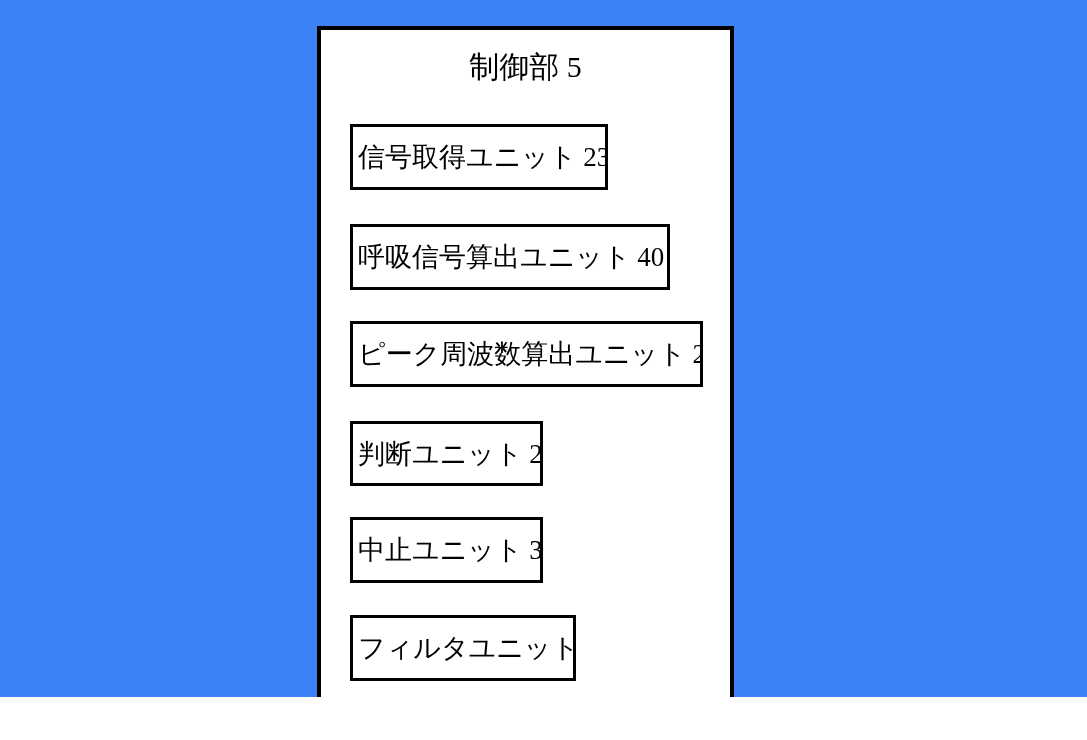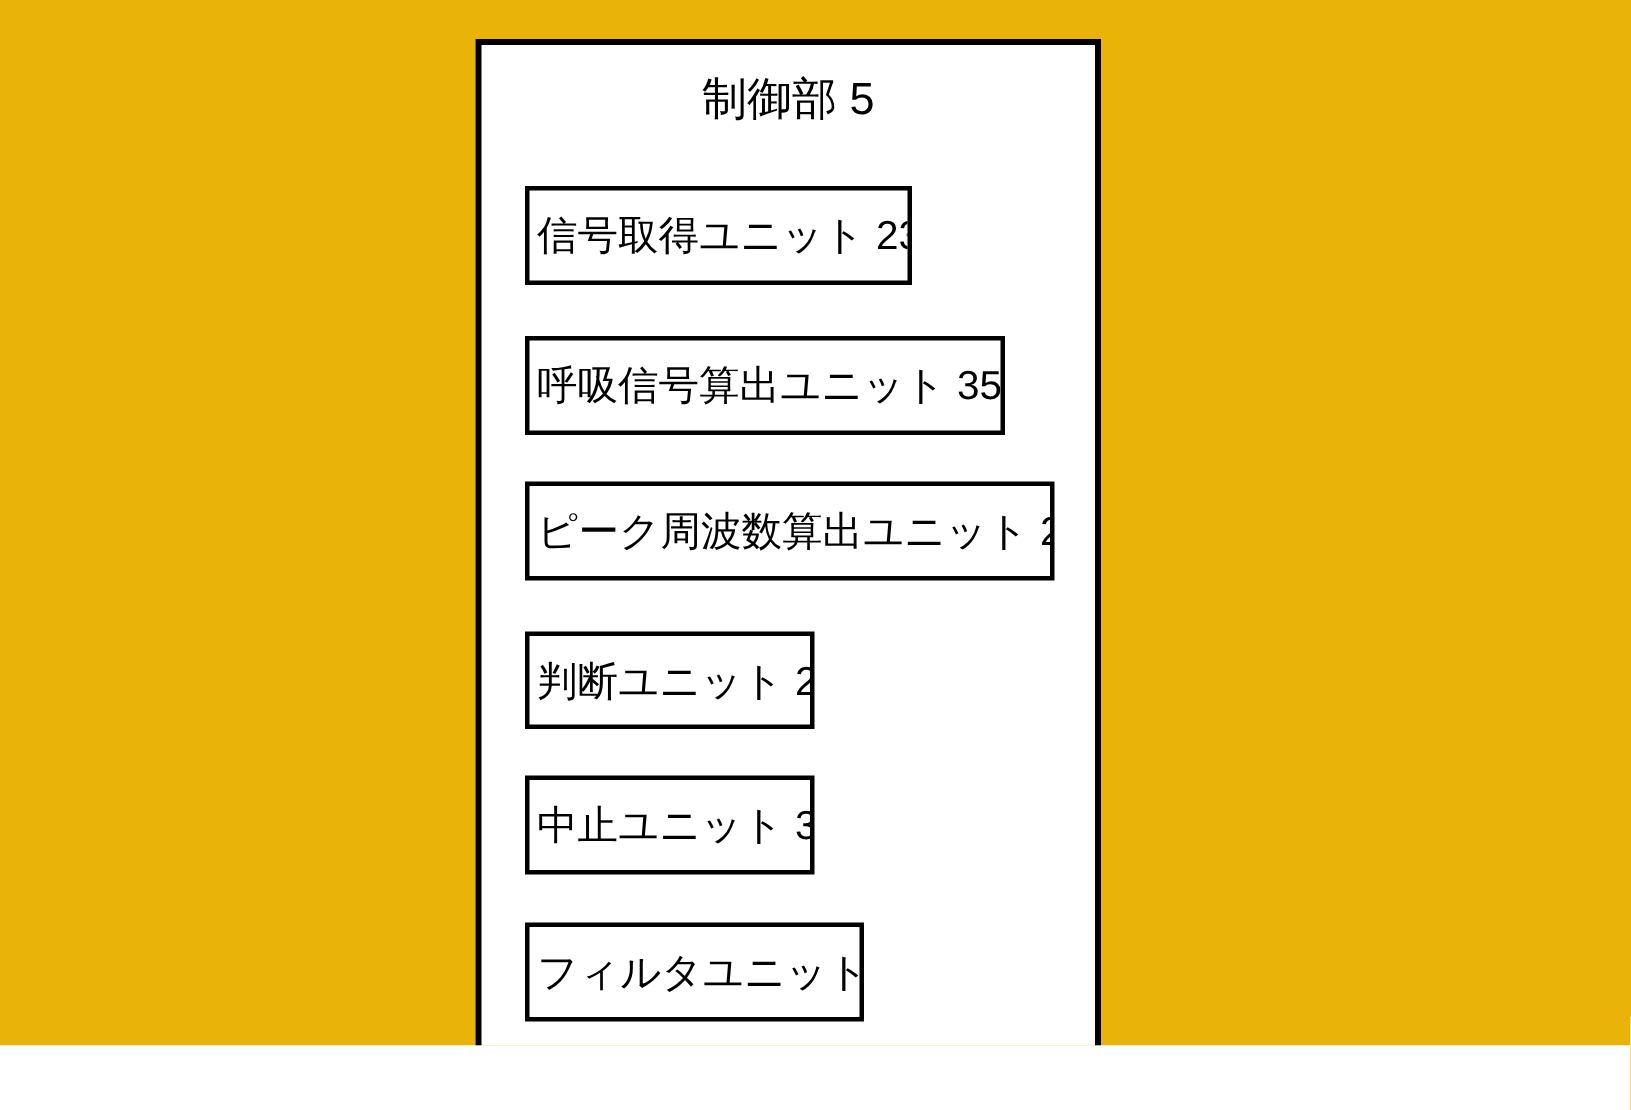--- a/index.html
+++ b/index.html
@@ -4,22 +4,22 @@
 <style>
   html, body {
     margin: 0;
     padding: 0;
     background: #ffffff;
   }
   .page {
     position: relative;
     width: 1087px;
     height: 697px;
-    background: #eab308;
-    font-family: Liberation Sans, sans-serif;
+    background: #3b82f6;
+    font-family: Liberation Serif, serif;
     color: #000000;
     overflow: hidden;
   }
   .outer-box {
     position: absolute;
     left: 317px;
     top: 26px;
     width: 417px;
     height: 688px;
     border: 4px solid #000000;
@@ -64,21 +64,21 @@
 
   <div class="outer-box"></div>
 
   <div class="diagram-title">制御部 5</div>
 
   <div class="unit-box unit-1">
     <span>信号取得ユニット 23</span>
   </div>
 
   <div class="unit-box unit-2">
-    <span>呼吸信号算出ユニット 35</span>
+    <span>呼吸信号算出ユニット 40</span>
   </div>
 
   <div class="unit-box unit-3">
     <span>ピーク周波数算出ユニット 27</span>
   </div>
 
   <div class="unit-box unit-4">
     <span>判断ユニット 29</span>
   </div>
 

